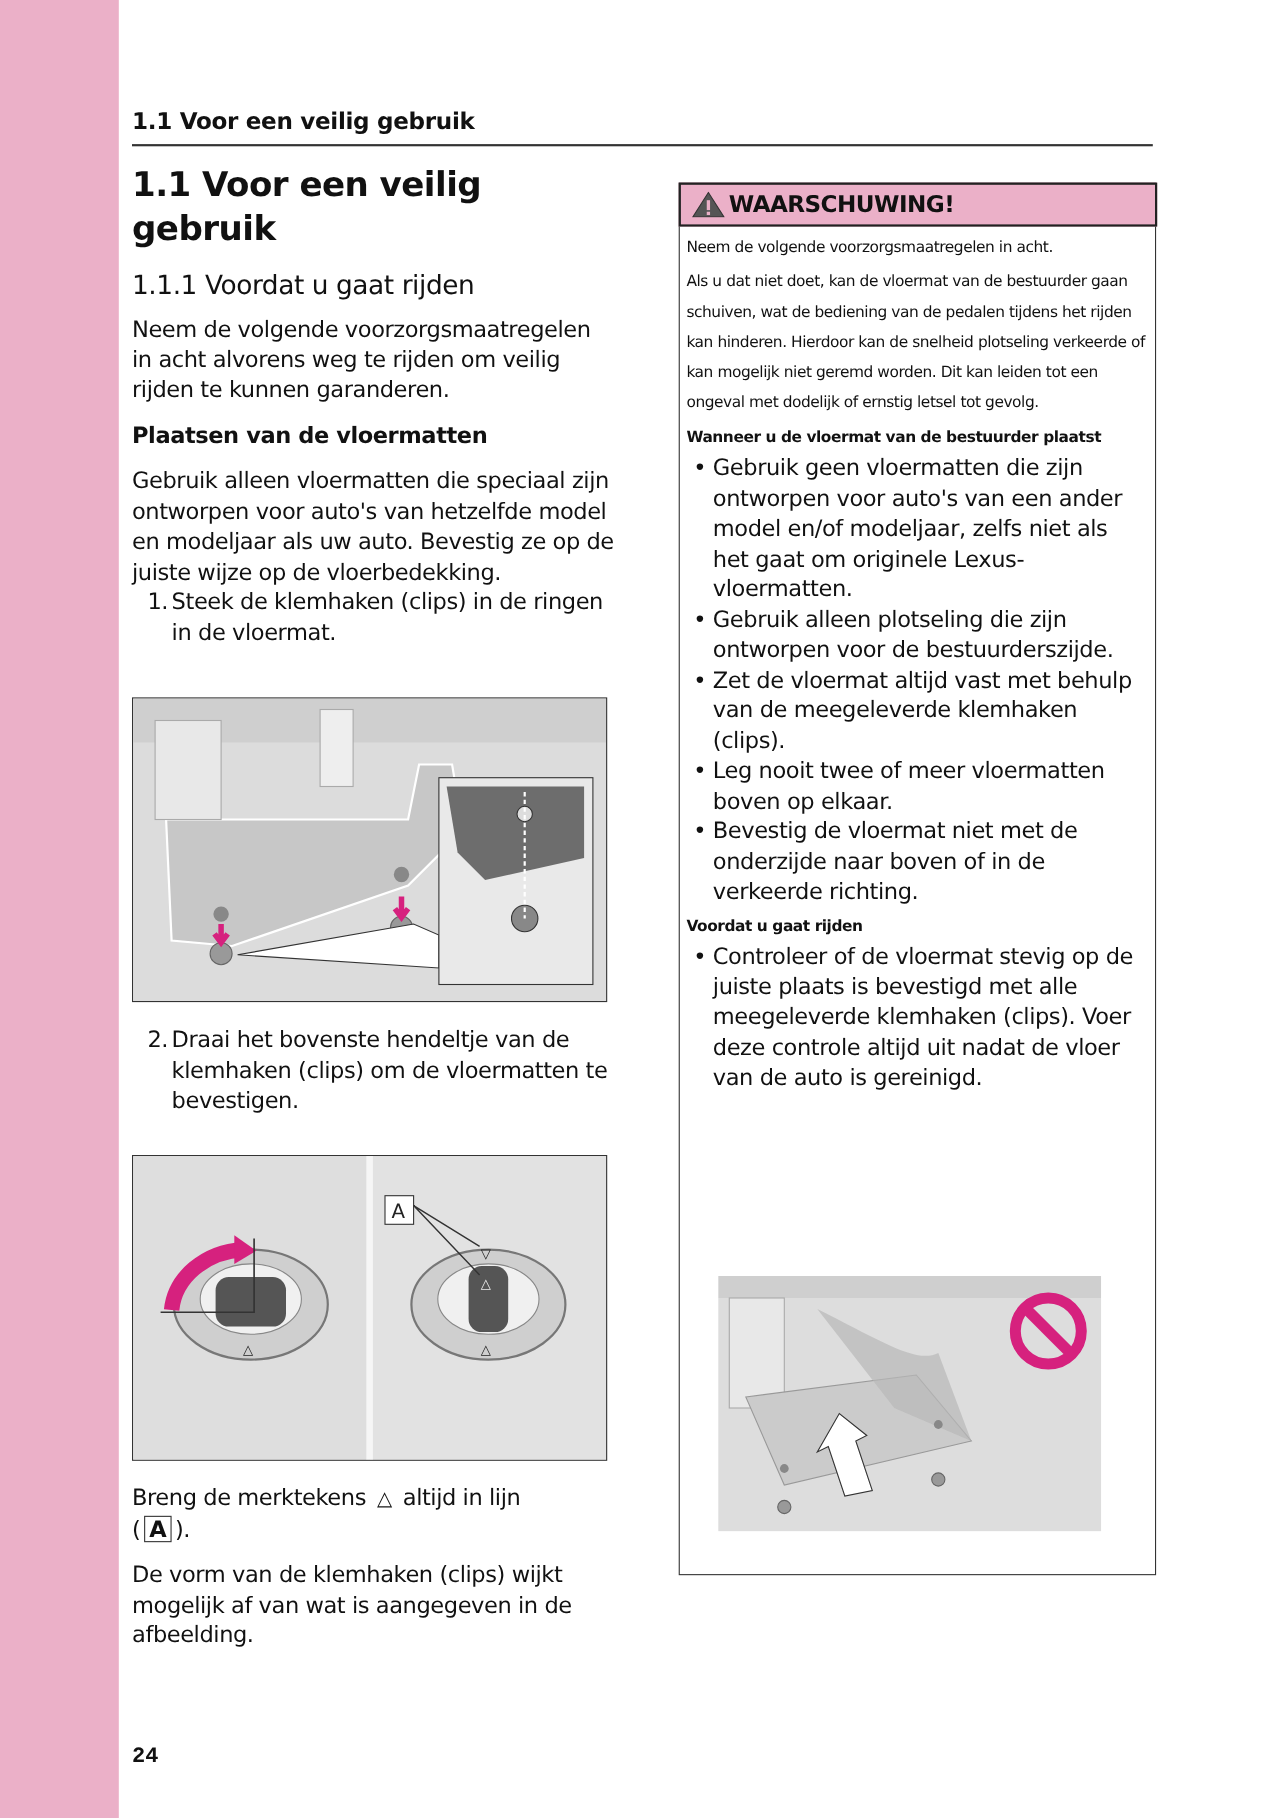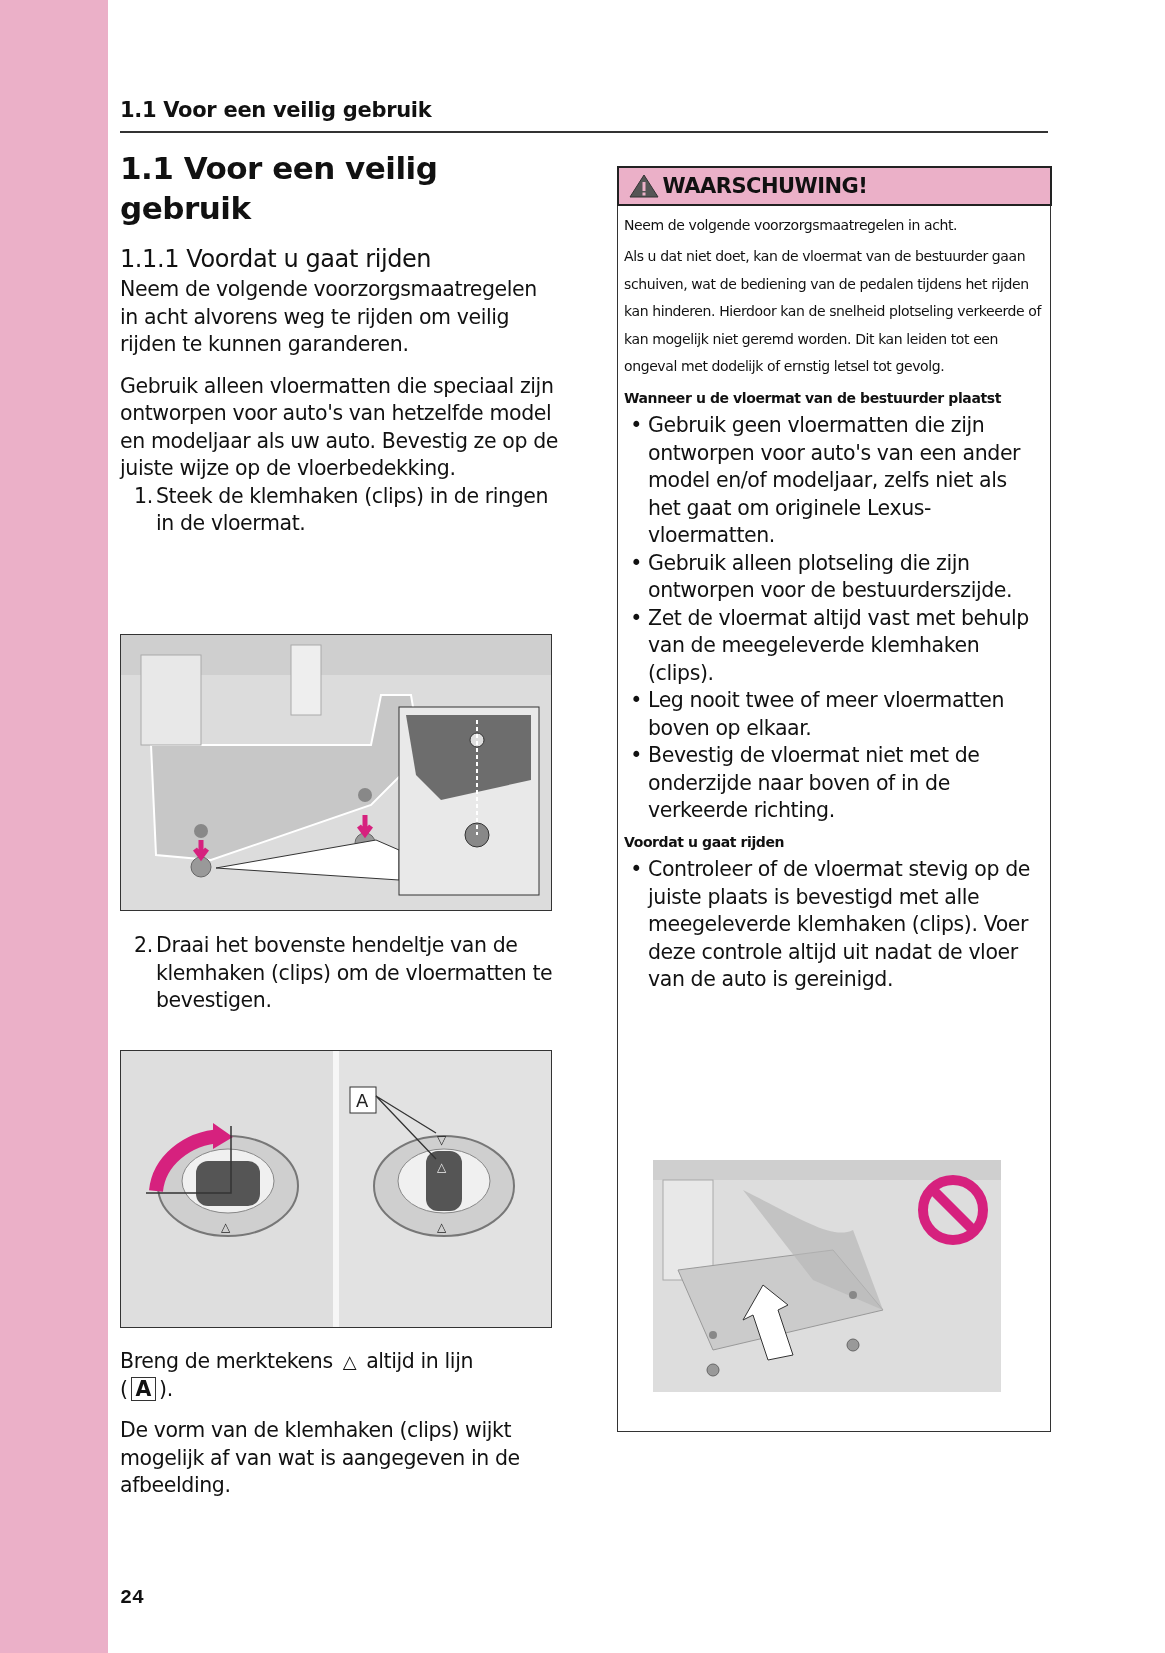--- a/index.html
+++ b/index.html
@@ -34,21 +34,22 @@
 <body>
 
 <div class="sidebar"></div>
 
 <div class="running-head">1.1  Voor een veilig gebruik</div>
 <div class="head-rule"></div>
 
 <div class="col-left">
   <h1>1.1  Voor een veilig gebruik</h1>
   <h2>1.1.1  Voordat u gaat rijden</h2>
-  <p class="p" style="">Neem de volgende voorzorgsmaatregelen in acht alvorens weg te rijden om veilig rijden te kunnen garanderen.</p>
+  <p class="p" style="margin-top:10px">Neem de volgende voorzorgsmaatregelen in acht alvorens weg te rijden om veilig rijden te kunnen garanderen.</p>
+  <p class="p bold mt14">Plaatsen van de vloermatten</p>
   <p class="p mt14">Gebruik alleen vloermatten die speciaal zijn ontworpen voor auto's van hetzelfde model en modeljaar als uw auto. Bevestig ze op de juiste wijze op de vloerbedekking.</p>
   <div class="step">
     <span class="num">1.</span>
     <span>Steek de klemhaken (clips) in de ringen in de vloermat.</span>
   </div>
 </div>
 
 <div class="figure fig1">
   <svg width="430" height="275" viewBox="0 0 430 275">
     <rect width="430" height="275" fill="#dcdcdc"></rect>

